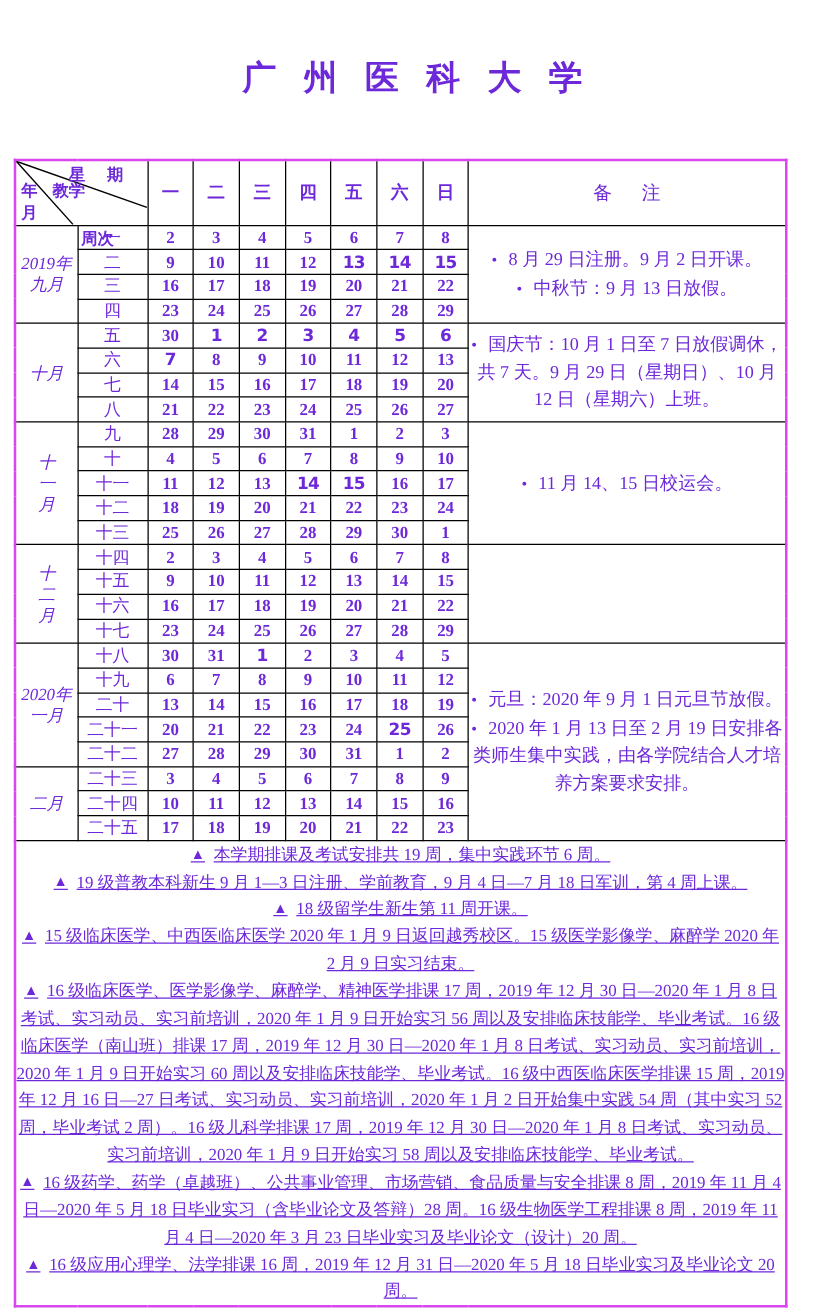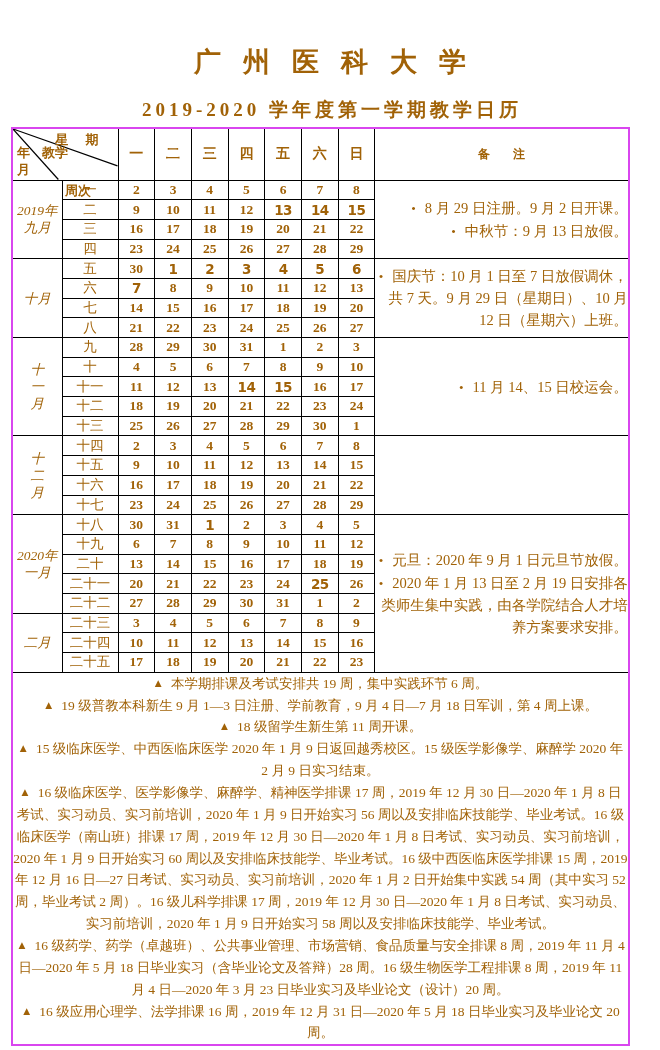--- a/index.html
+++ b/index.html
@@ -2,21 +2,21 @@
 <html><head>
 <meta charset="utf-8">
 <style>
   * { box-sizing: border-box; }
   html,body { margin:0; padding:0; background:#fff; }
   .page {
     position: relative;
     width: 660px;
     height: 1050px;
     background: #fff;
-    color: #a16207;
+    color: #6d28d9;
     font-family: "Liberation Serif", "DejaVu Serif", serif;
     overflow: hidden;
   }
   .uni-title {
     margin: 0;
     padding-top: 44px;
     text-align: center;
     font-size: 27px;
     font-weight: bold;
     letter-spacing: 22px;
@@ -53,48 +53,48 @@
     padding: 0;
   }
   th.corner svg { position:absolute; left:0; top:0; width:100%; height:100%; }
   th.corner .c-lab { position:absolute; font-weight:bold; white-space:nowrap; }
   .c-week   { top: 2px;  right: 12px; letter-spacing: 7px; }
   .c-year   { left: 4px;  top: 15px; }
   .c-month  { left: 4px;  top: 32px; }
   .c-teach  { left: 29px; top: 15px; text-align: center; }
   .c-weekno { left: 52px; top: 32px; margin-top: 21px; }
   th.day-head { font-size: 14px; font-weight: bold; }
-  th.remark-head { font-size: 12px; font-weight: bold; letter-spacing: 10px; text-indent: 10px; }
+  th.remark-head { font-size: 15px; font-weight: normal; letter-spacing: 10px; text-indent: 10px; }
   td.month-cell { font-size: 13.5px; line-height: 17px; font-style: italic; }
   td.weekno-cell { font-size: 13.5px; height: 19.7px; }
   td.day-cell { font-size: 13.5px; font-weight: bold; height: 19.7px; }
   td.day-cell.holiday { font-family: "DejaVu Sans", "Liberation Sans", sans-serif; font-weight: bold; letter-spacing: -0.5px; }
   td.remark-cell {
     text-align: left;
     font-size: 14.5px;
     line-height: 1.52;
     padding: 4px 7px;
   }
-  .bullet-line { margin: 1px 0; text-align: right; }
+  .bullet-line { margin: 1px 0; }
   .bullet-line .bullet { margin-right: 9px; font-size: 13px; }
   td.notes-cell {
     text-align: left;
     font-size: 13.5px;
     line-height: 1.62;
     padding: 3px 8px 6px 8px;
+    text-decoration: underline;
   }
   .note-line .note-marker { margin-right: 7px; font-size: 11.5px; position: relative; top: -1px; }
 </style>
 </head>
 <body>
 
 <div class="page">
 
   <h1 class="uni-title">广州医科大学</h1>
-  <h2 class="cal-title">2019-2020 学年度第一学期教学日历</h2>
 
   <table class="calendar">
     <colgroup>
       <col style="width:50px">
       <col style="width:56px">
       <col style="width:36.7px">
         <col style="width:36.7px">
         <col style="width:36.7px">
         <col style="width:36.7px">
         <col style="width:36.7px">

